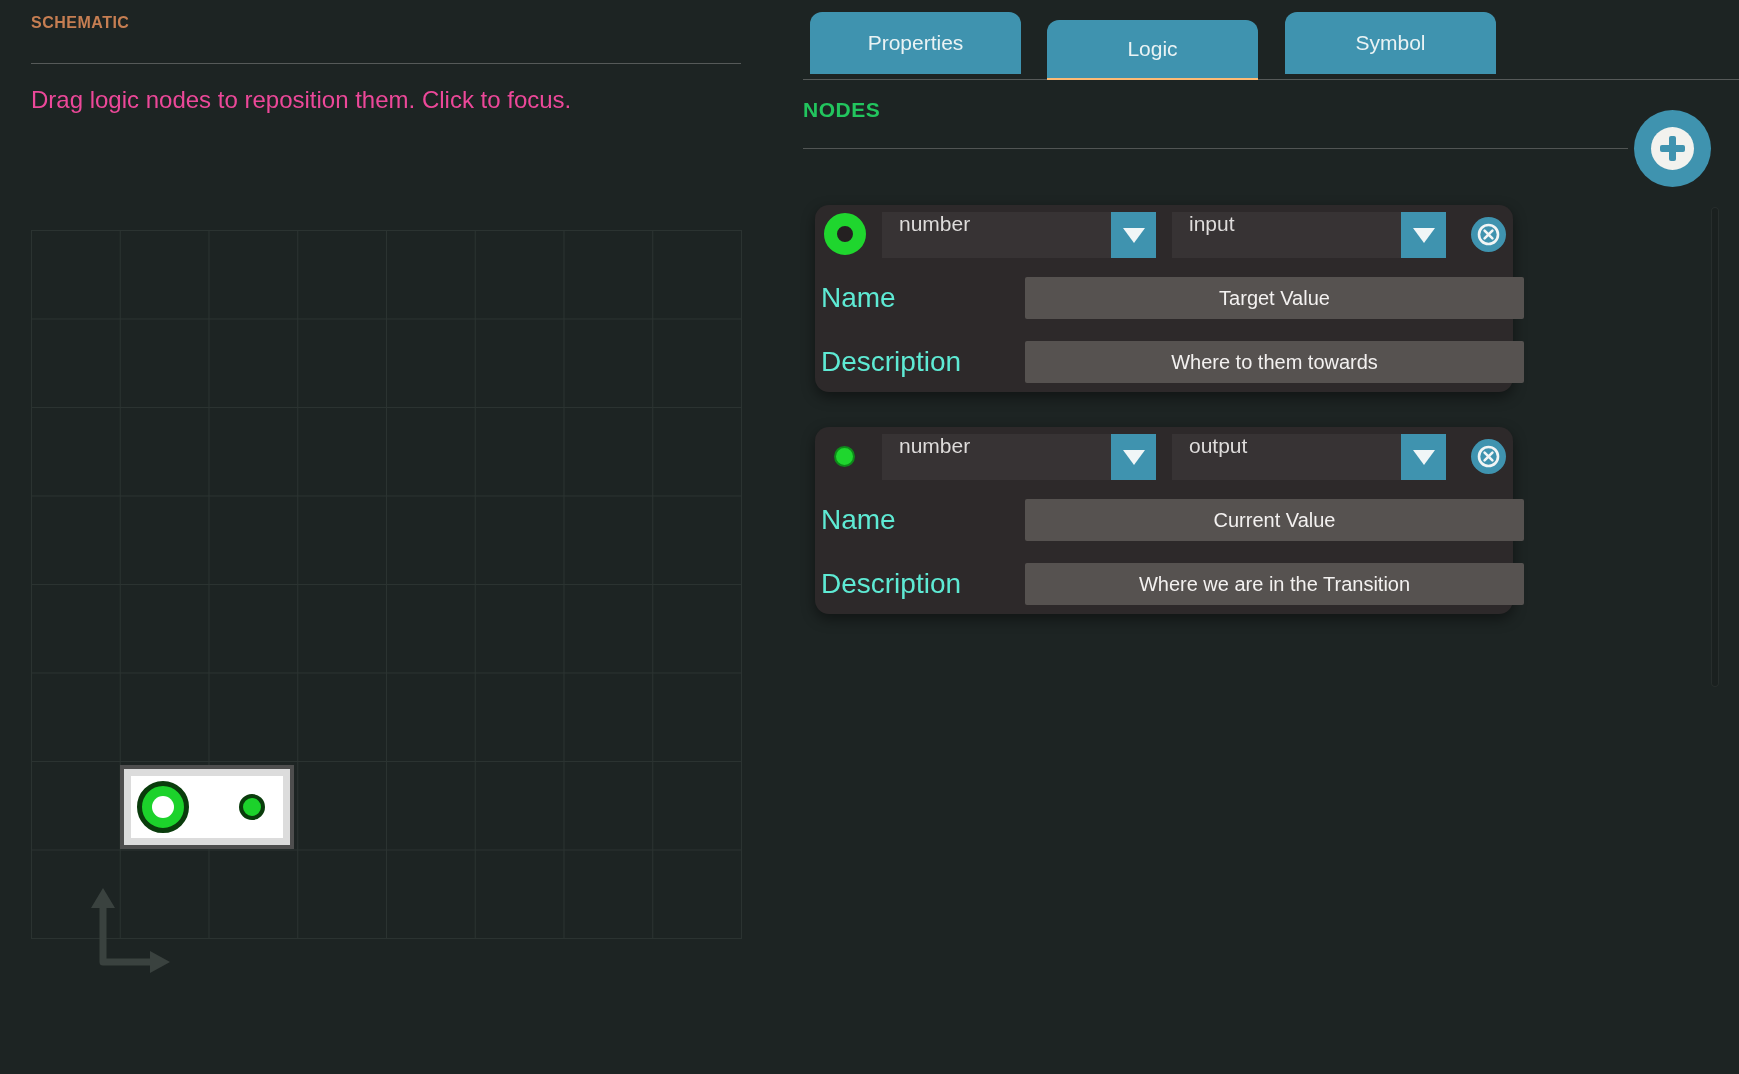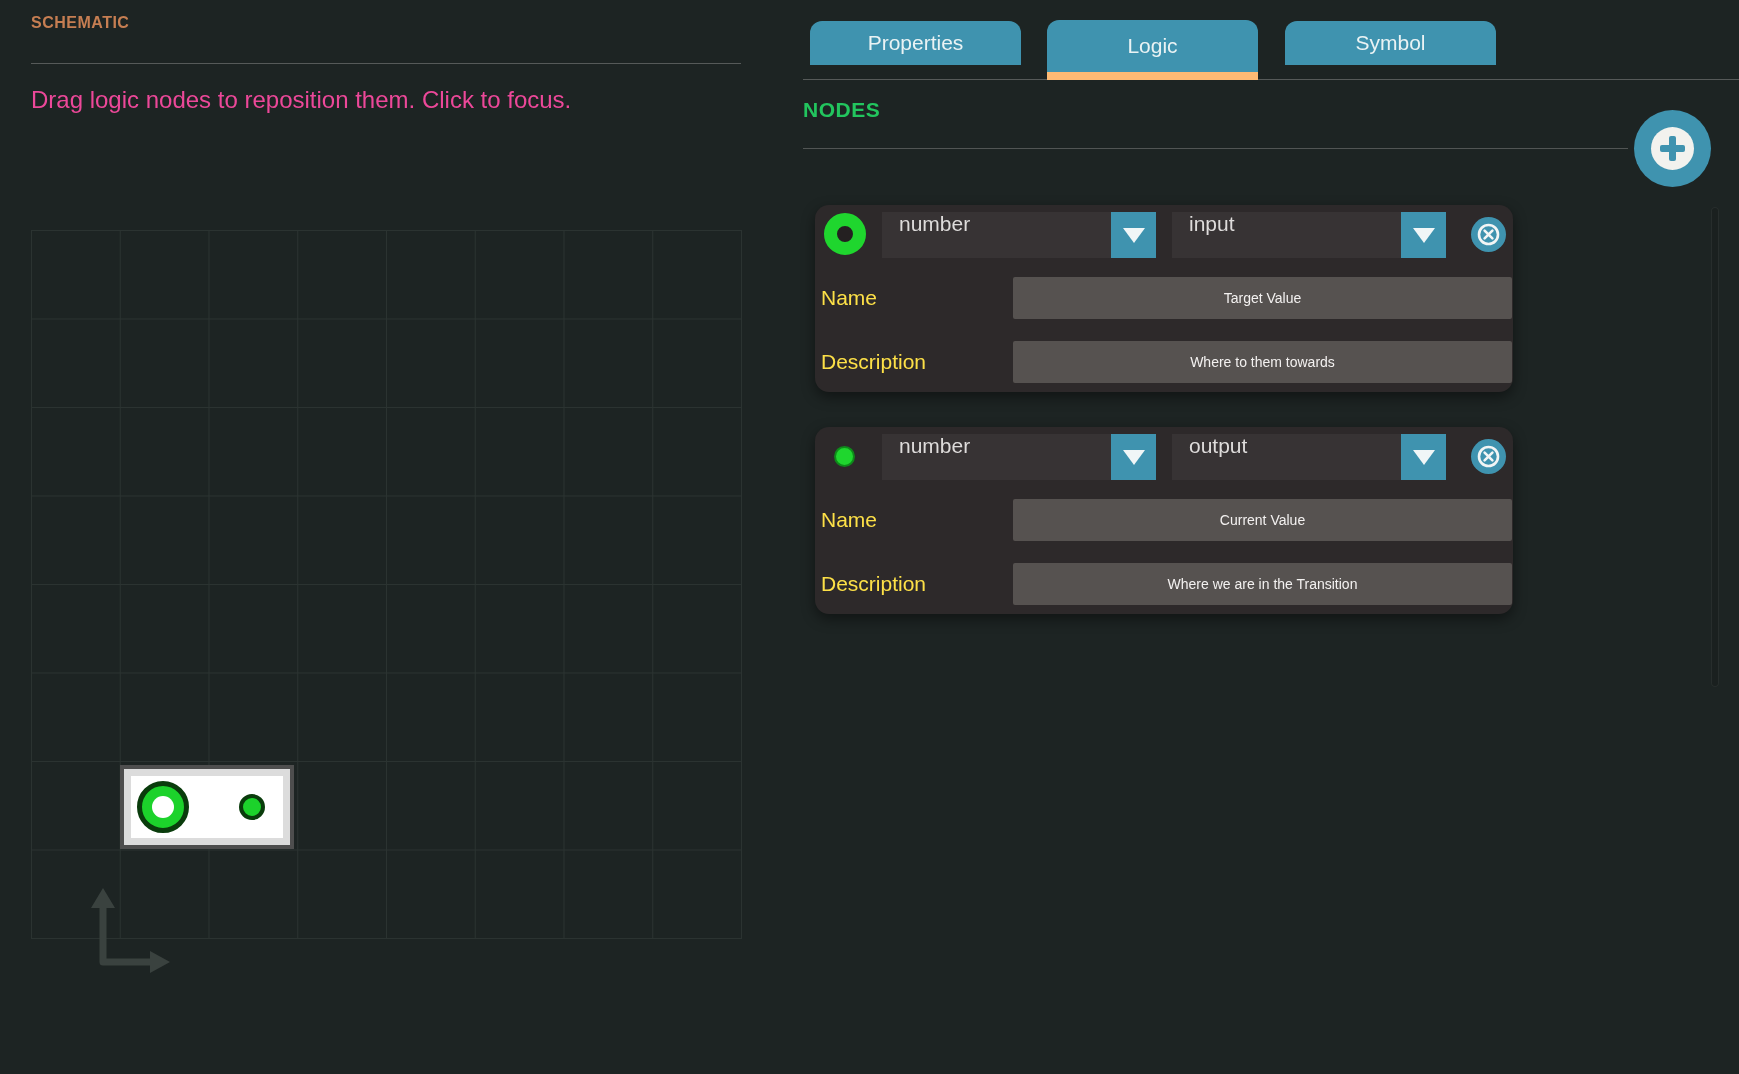--- a/index.html
+++ b/index.html
@@ -38,27 +38,27 @@
     border-radius:50%;background:#ffffff;
   }
   .comp-circle-small{
     position:absolute;left:108px;top:18px;width:26px;height:26px;box-sizing:border-box;
     border-radius:50%;background:#1cd22b;border:4px solid #0a3c0c;
   }
   .axis-arrows{position:absolute;left:72px;top:886px;}
   
   .tabline{position:absolute;left:803px;top:79px;width:936px;height:1px;background:#565a59;z-index:1;}
   .tab{
-    position:absolute;top:21px;height:44px;width:211px;z-index:2;
+    position:absolute;top:12px;height:62px;width:211px;z-index:2;
     background:#3f93af;border-radius:12px 12px 0 0;
     display:flex;align-items:center;justify-content:center;
     font-size:21px;color:#eaf3f4;cursor:pointer;box-sizing:border-box;
   }
   .tab.t0{left:810px;}
-  .tab.t1{left:1047px;top:20px;height:60px;border-bottom:8px solid #fdba74;z-index:3;}
+  .tab.t1{left:1047px;top:20px;height:60px;border-bottom:2px solid #fdba74;z-index:3;}
   .tab.t2{left:1285px;}
   .nodes-title{
     position:absolute;left:803px;top:98px;
     font-size:21px;letter-spacing:.5px;color:#22c55e;font-weight:600;
   }
   .nodes-divider{position:absolute;left:803px;top:148px;width:825px;height:1px;background:#515554;}
   .add-btn{
     position:absolute;left:1634px;top:110px;width:77px;height:77px;border-radius:50%;
     background:#3f93af;border:none;cursor:pointer;z-index:4;padding:0;
   }
@@ -101,29 +101,29 @@
   .dd-tri{
     width:0;height:0;border-left:11px solid transparent;border-right:11px solid transparent;
     border-top:15px solid #f0f6f7;
   }
   .close-btn{
     position:absolute;left:656px;top:12px;width:35px;height:35px;border-radius:50%;
     background:#3f93af;border:none;cursor:pointer;padding:0;
     display:flex;align-items:center;justify-content:center;
   }
   .row-label{
-    position:absolute;left:6px;font-size:21px;color:#fde047;height:42px;
+    position:absolute;left:6px;font-size:28px;color:#5eead4;height:42px;
     display:flex;align-items:center;
   }
   .row-label.name{top:72px;}
   .row-label.desc{top:136px;}
   .field{
-    position:absolute;left:198px;width:499px;height:42px;background:#565250;border-radius:2px;
+    position:absolute;left:210px;width:499px;height:42px;background:#565250;border-radius:2px;
     display:flex;align-items:center;justify-content:center;
-    font-size:14px;color:#f3f1f0;cursor:text;
+    font-size:20px;color:#f3f1f0;cursor:text;
   }
   .field.name{top:72px;}
   .field.desc{top:136px;}
   .scrollbar{
     position:absolute;left:1711px;top:207px;width:8px;height:480px;border-radius:4px;
     background:#1a201f;box-shadow:inset 0 0 0 1px #272d2c;cursor:pointer;
   }
 </style>
 </head>
 <body>

